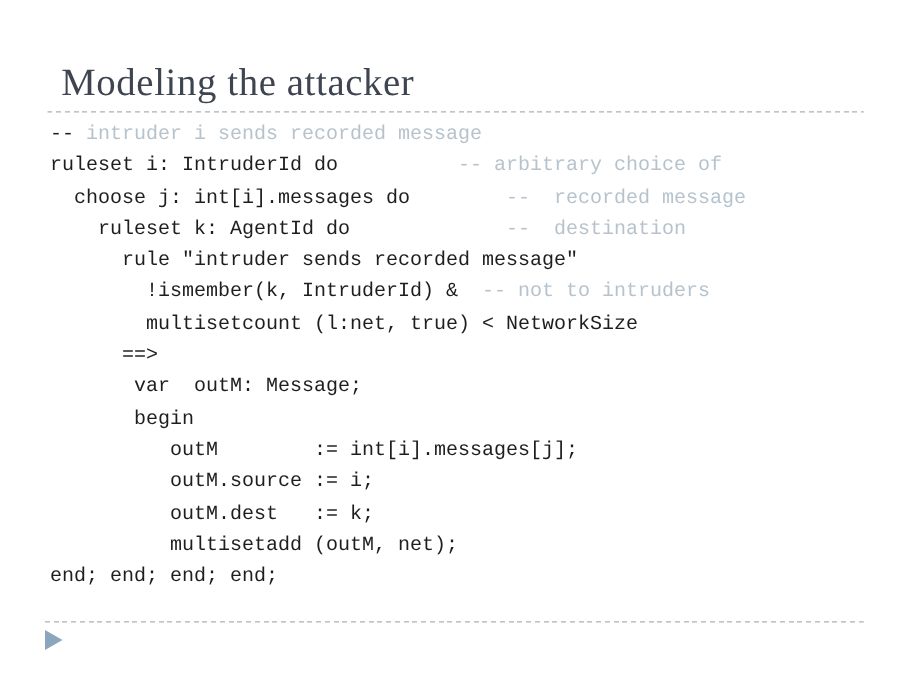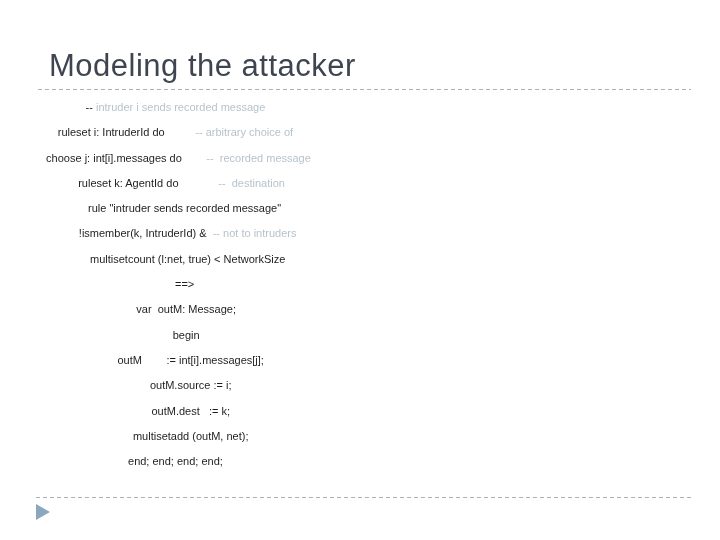--- a/index.html
+++ b/index.html
@@ -13,21 +13,21 @@
     height: 540px;
     background: #ffffff;
     overflow: hidden;
     font-family: "Liberation Sans", sans-serif;
   }
   .slide-title {
     position: absolute;
     left: 49px;
     top: 48px;
     margin: 0;
-    font-family: Liberation Sans, sans-serif;
+    font-family: Liberation Serif, serif;
     font-weight: 400;
     font-size: 31px;
     letter-spacing: 0.5px;
     color: var(--title, #3e4550);
     white-space: nowrap;
   }
   .dashed-rule {
     position: absolute;
     height: 1px;
     background: repeating-linear-gradient(
@@ -43,26 +43,25 @@
   }
   .footer-rule {
     left: 36px;
     top: 497px;
     width: 655px;
   }
   .code-block {
     position: absolute;
     left: 40px;
     top: 95px;
-    font-family: Liberation Sans, sans-serif;
-    font-size: 11px;
+    font-family: Liberation Mono, monospace;
+    font-size: 16px;
     line-height: 25.3px;
     white-space: pre;
     color: var(--code, #1e1e1e);
-    text-align: center;
   }
   .code-line { white-space: pre; }
   .code-line .comment {
     color: var(--comment, #b7c3cc);
   }
   .footer-arrow {
     position: absolute;
     left: 36px;
     top: 504px;
     width: 0;

